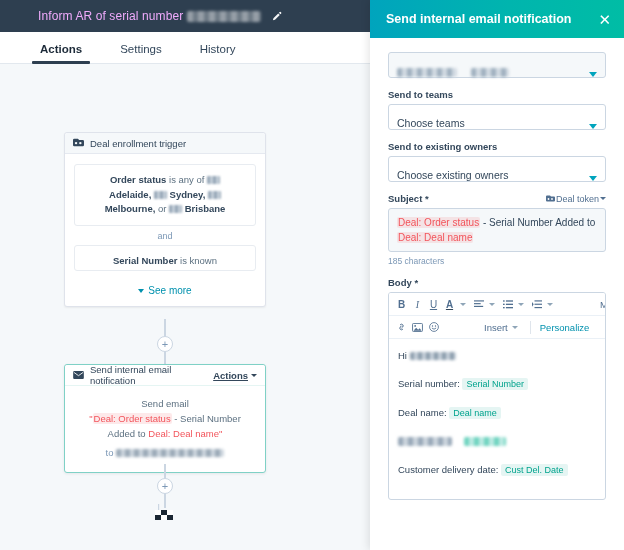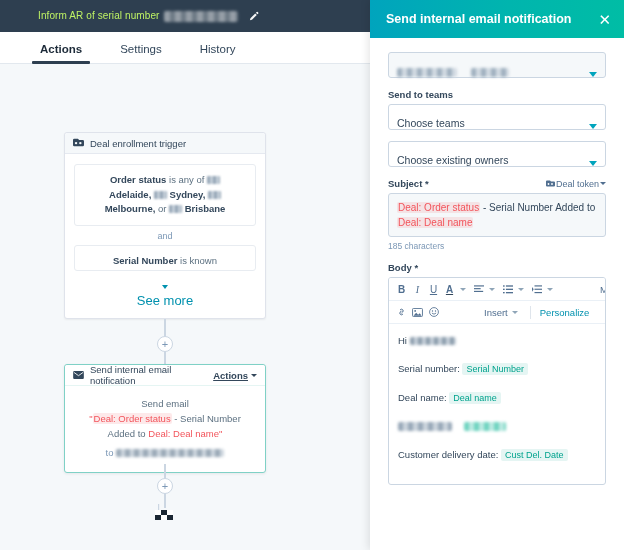--- a/index.html
+++ b/index.html
@@ -18,21 +18,21 @@
     width: 370px; height: 550px;
     background: #f5f8fa;
     overflow: hidden;
   }
   .topbar {
     height: 32px; background: #2e3f50;
     display: flex; align-items: center;
     padding-left: 38px;
   }
   .topbar-title {
-    color: #bef264; font-size: 10px; letter-spacing: .1px;
+    color: #f0abfc; font-size: 12px; letter-spacing: .1px;
     white-space: nowrap;
     text-align: right;
   }
   .redact {
     display: inline-block; vertical-align: middle;
     border-radius: 2px;
     background-image: repeating-linear-gradient(90deg,
        rgba(255,255,255,.50) 0px, rgba(255,255,255,.50) 6px,
        rgba(255,255,255,.30) 6px, rgba(255,255,255,.30) 11px);
     filter: blur(1.6px);
@@ -114,22 +114,22 @@
       #98a8b8 0, #98a8b8 3px, #c3ced8 3px, #c3ced8 6px);
     filter: blur(1px);
   }
   .and-row {
     text-align: center; font-size: 9px; color: #7c98b6;
     padding: 5px 0 4px;
   }
   .filter-box.clipped { height: 26px; overflow: hidden; padding-top: 8px; }
   .see-more {
     text-align: center; padding: 8px 0 10px;
-    font-size: 13px; color: #0091ae; cursor: pointer;
-    display: flex; align-items: center; justify-content: center; gap: 4px; flex-direction: column;
+    font-size: 10px; color: #0091ae; cursor: pointer;
+    display: flex; align-items: center; justify-content: center; gap: 4px;
   }
   .chev-down {
     width: 0; height: 0;
     border-left: 3.5px solid transparent; border-right: 3.5px solid transparent;
     border-top: 4px solid #0091ae;
   }
 
   .node-action {
     top: 300px;
     border: 1.5px solid #7fd1c6;
@@ -438,20 +438,21 @@
 
       <div class="field">
         <span class="field-label">Send to teams</span>
         <div class="select">
           <span class="ph">Choose teams</span>
           <span class="caret-dd"></span>
         </div>
       </div>
 
       <div class="field">
+        <span class="field-label">Send to existing owners</span>
         <div class="select">
           <span class="ph">Choose existing owners</span>
           <span class="caret-dd"></span>
         </div>
       </div>
 
       <div class="field">
         <div class="label-row">
           <span class="field-label">Subject *</span>
           <span class="deal-token-link">

